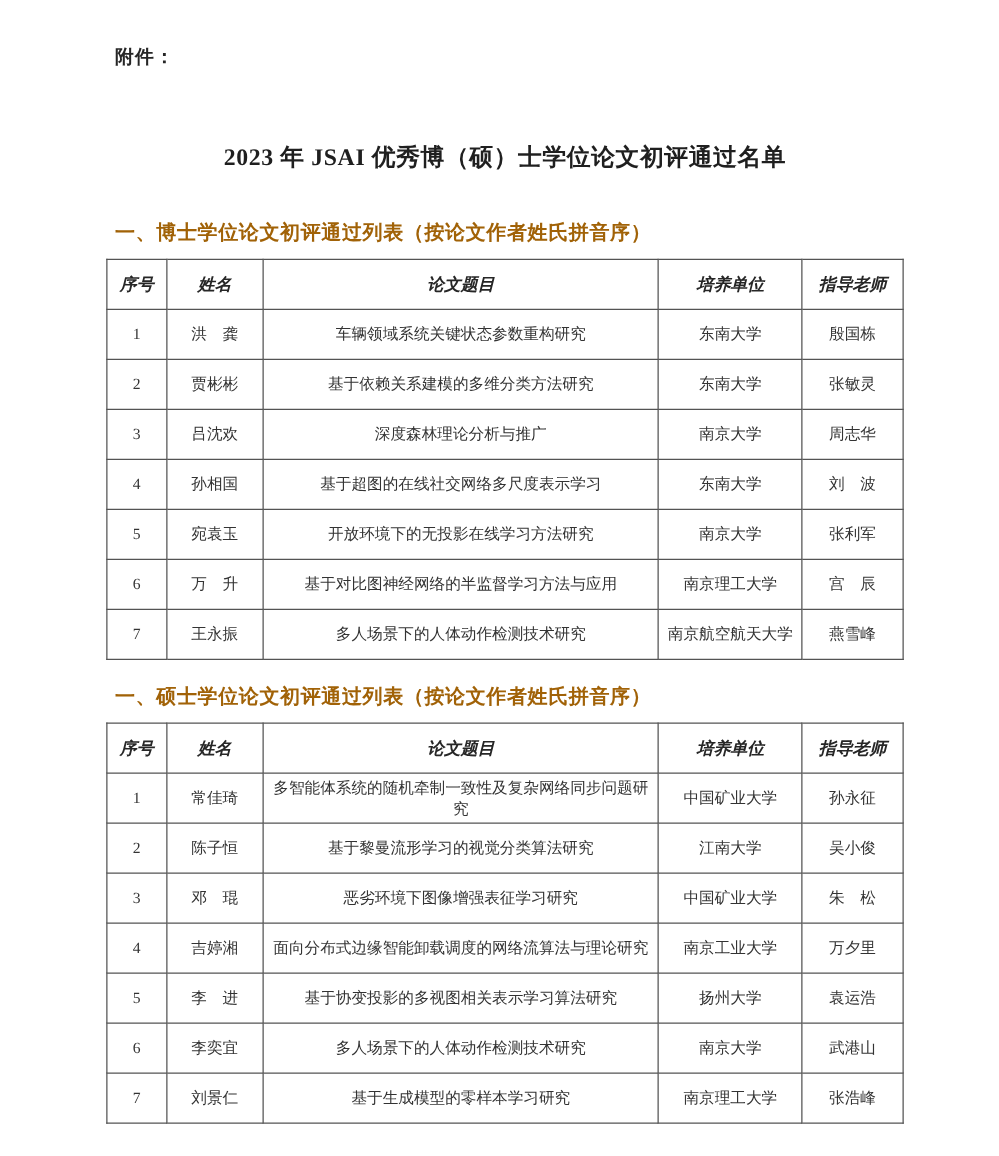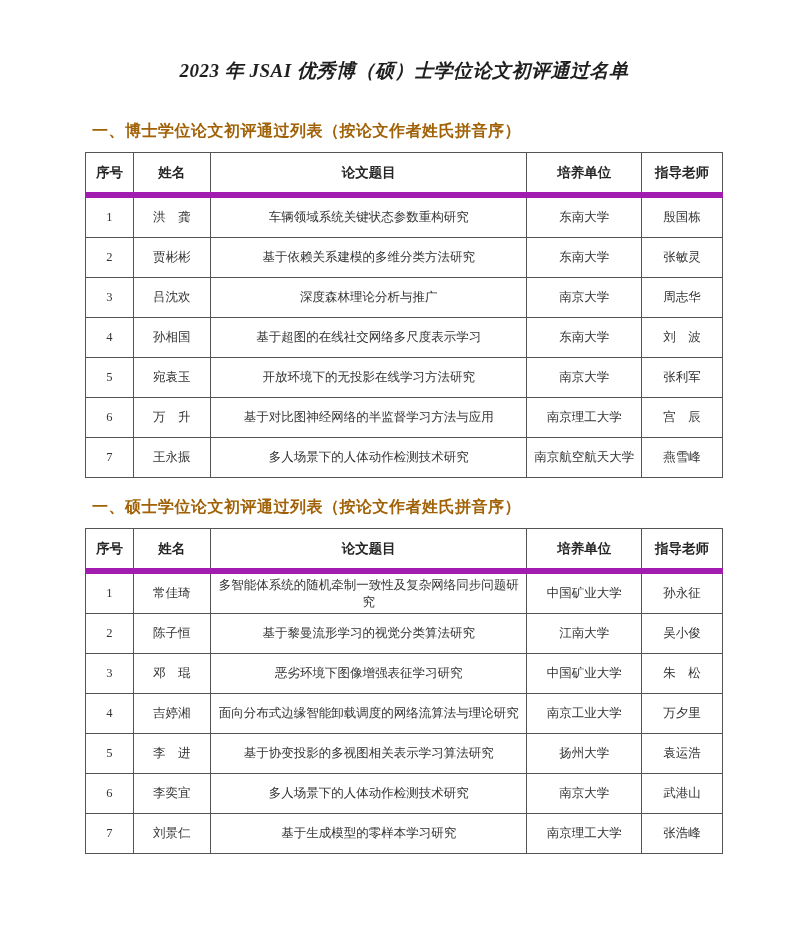--- a/index.html
+++ b/index.html
@@ -28,21 +28,20 @@
     letter-spacing: 1px;
   }
   .doc-title {
     margin: 0;
     padding-top: 58px;
     text-align: center;
     font-size: 19px;
     font-weight: bold;
     color: #1f1f1f;
     letter-spacing: 0.5px;
-    font-style: italic;
   }
   .section-heading {
     margin: 0 0 0 7px;
     font-size: 16px;
     font-weight: bold;
     color: #a16207;
     letter-spacing: 0.5px;
   }
   .section-heading.first {
     padding-top: 37px;
@@ -70,36 +69,38 @@
     font-size: 13.5px;
     font-weight: bold;
     color: #262626;
   }
   table.list-table td {
     height: 35px;
     font-size: 12.5px;
     color: #333333;
   }
   table.list-table thead tr {
-    border-bottom: 6px solid #a21caf;
+    border-bottom: 1px solid #a21caf;
+    font-style: italic;
   }
   table.list-table {
     border: 1.5px solid #4a4a4a;
   }
   col.c-index { width: 7.5%; }
   col.c-name { width: 12.1%; }
   col.c-title { width: 49.7%; }
   col.c-inst { width: 18.0%; }
   col.c-advisor { width: 12.7%; }
 </style>
 </head>
 <body>
 
 <div class="page">
   <div class="content">
+    <div class="attachment">附件：</div>
 
     <h1 class="doc-title">2023 年 JSAI 优秀博（硕）士学位论文初评通过名单</h1>
 
     <section>
       <h2 class="section-heading first">一、博士学位论文初评通过列表（按论文作者姓氏拼音序）</h2>
       <table class="list-table">
         <colgroup>
           <col class="c-index">
             <col class="c-name">
             <col class="c-title">

